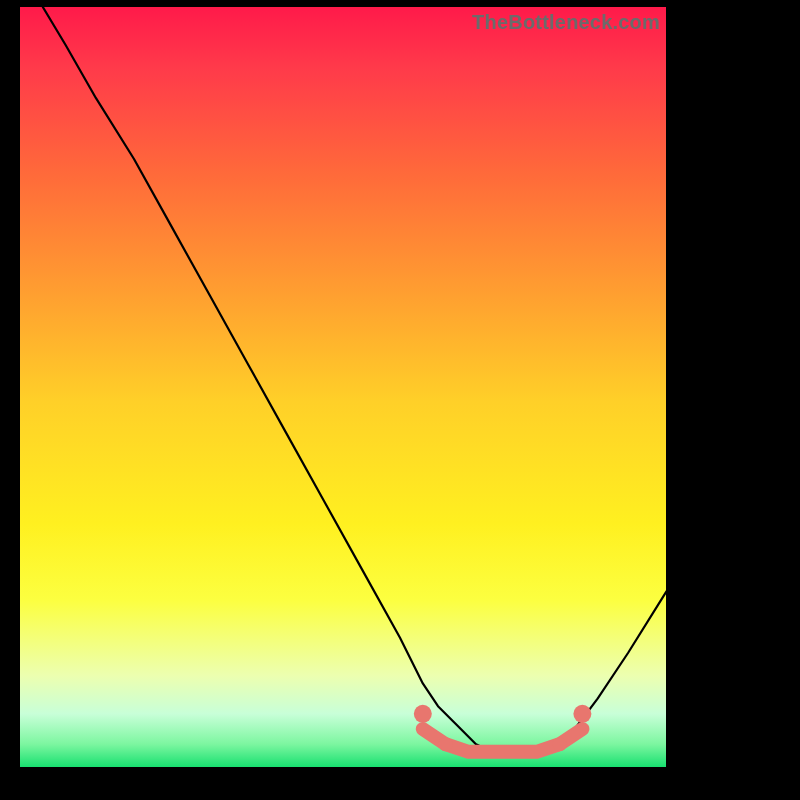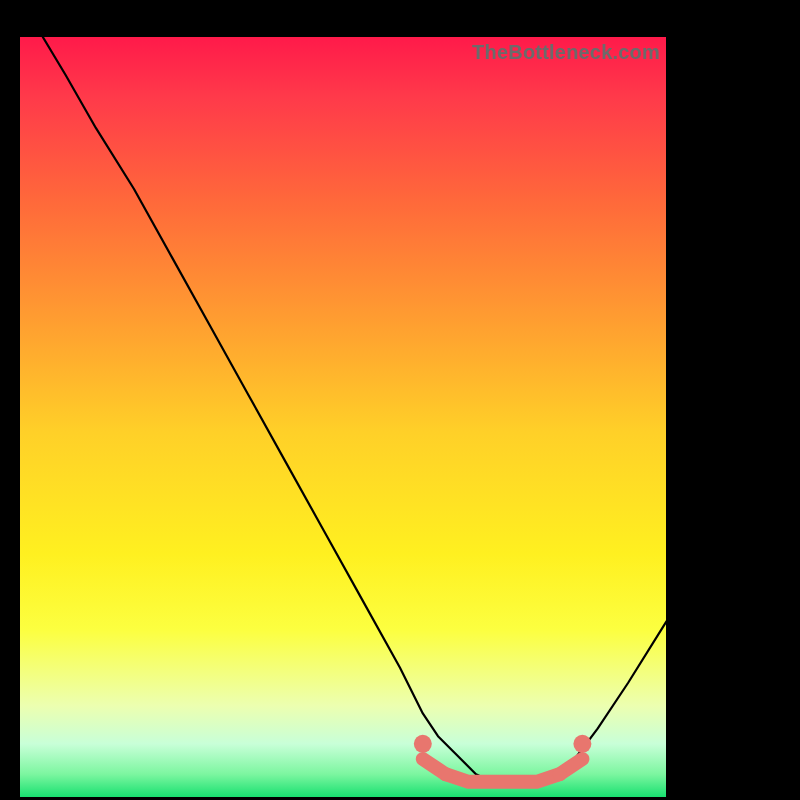--- a/index.html
+++ b/index.html
@@ -6,21 +6,21 @@
   html, body { width: 800px; height: 800px; overflow: hidden; background: #000; }
   .frame {
     position: relative;
     width: 800px;
     height: 800px;
     background: #000;
   }
   .plot {
     position: absolute;
     left: 20px;
-    top: 37px;
+    top: 7px;
     width: 646px;
     height: 760px;
     background: linear-gradient(to bottom,
       #ff1a4a 0%,
       #ff3a4a 8%,
       #ff6a3a 22%,
       #ffa030 38%,
       #ffd028 52%,
       #fff020 68%,
       #fcff40 78%,

